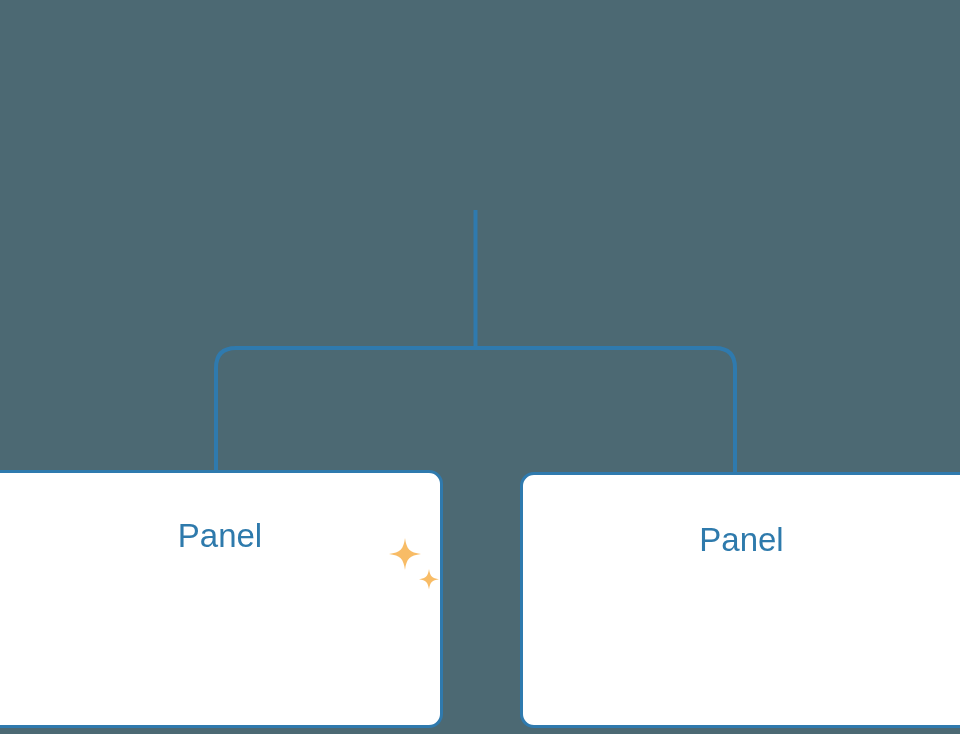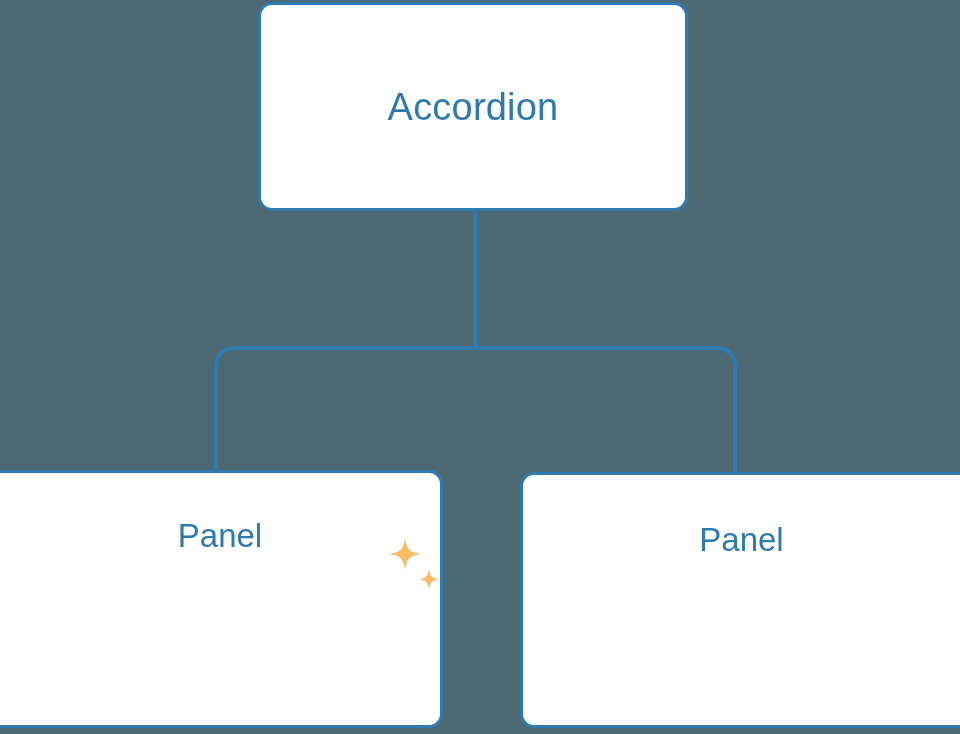--- a/index.html
+++ b/index.html
@@ -185,23 +185,20 @@
 
 <div id="canvas">
 
   <svg id="connectors" viewBox="0 0 960 734" width="960" height="734" fill="none" xmlns="http://www.w3.org/2000/svg">
 
     <path d="M 475.5 210 L 475.5 348" stroke="#2F7AAE" stroke-width="4" stroke-linecap="butt"></path>
 
     <path d="M 216 476 L 216 368 Q 216 348 236 348 L 715 348 Q 735 348 735 368 L 735 476" stroke="#2F7AAE" stroke-width="4" stroke-linecap="butt"></path>
   </svg>
 
-  <div class="node-card" id="accordion-card">
-    <div class="node-title">Accordion</div>
-  </div>
 
   <div class="node-card" id="panel-card-left">
     <div class="panel-title">Panel</div>
   </div>
 
   <div class="pill-wrap" id="pill-left-wrap">
     <div class="pill is-highlighted">
       <div class="pill-cell pill-key">isActive</div>
       <div class="pill-cell pill-value">true</div>
     </div>

